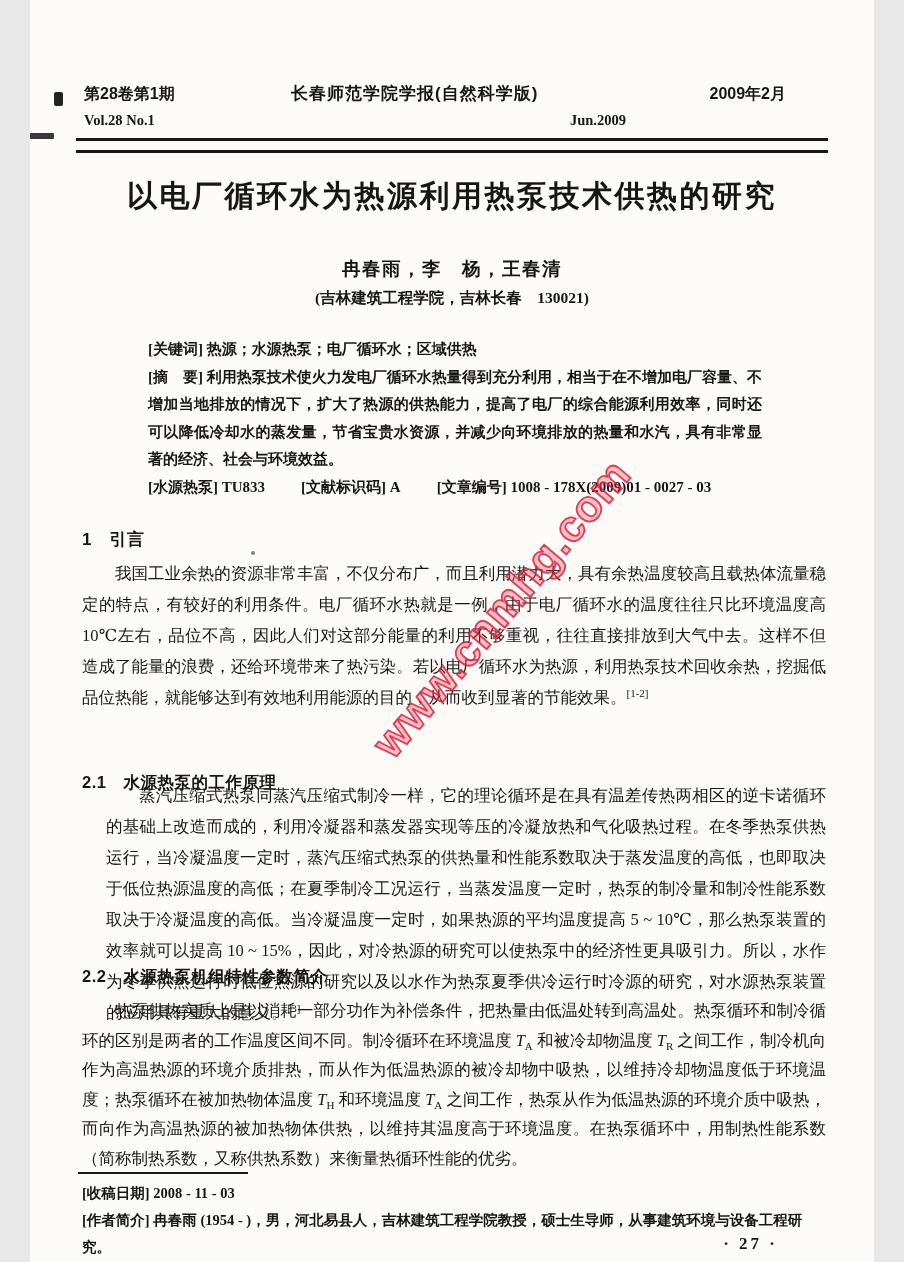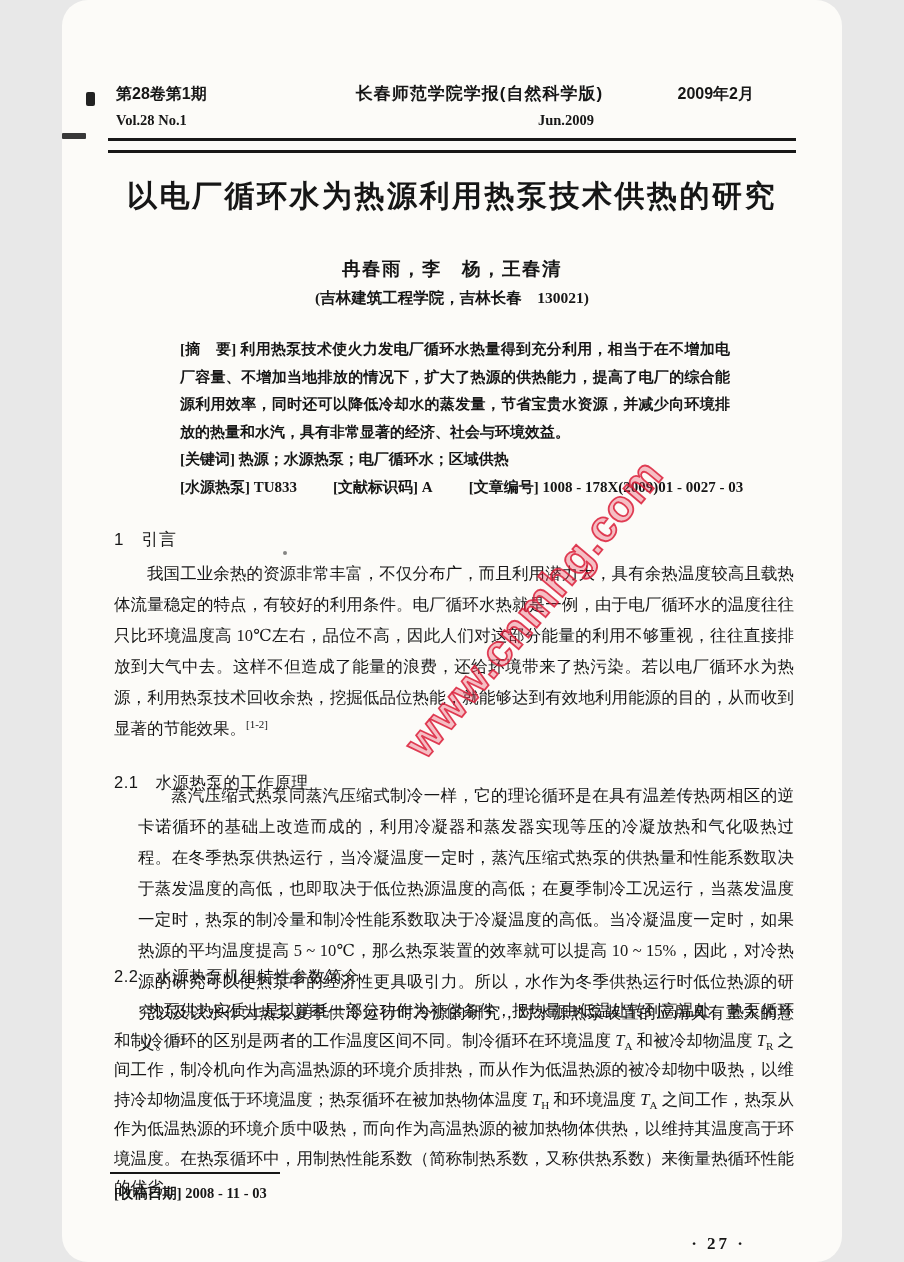--- a/index.html
+++ b/index.html
@@ -1,30 +1,29 @@
 <!DOCTYPE html>
 <html><head>
 <meta charset="utf-8">
 <style>
   html,body{margin:0;padding:0;background:#e8e8e8;}
   .page{
     position:relative;
-    width:780px;height:1262px;
+    width:844px;height:1262px;
     margin:0 auto;
     background:#fcfbf8;
     color:#161616;
     font-family:"Liberation Serif","DejaVu Serif",serif;
     overflow:hidden;
-    border-radius:26px;
   }
   
   .header{position:absolute;top:82px;left:46px;right:46px;}
   .hrow{display:grid;grid-template-columns:215px 1fr 160px;align-items:baseline;}
   .hrow .left{padding-left:8px;}
-  .hrow .center{text-align:center;}
+  .hrow .center{text-align:left;}
   .hrow .right{text-align:right;padding-right:42px;}
   .hrow.cn{font-size:16px;font-weight:700;font-family:"Liberation Sans","DejaVu Sans",sans-serif;}
   .hrow.cn .center{font-size:17px;letter-spacing:1px;}
   .hrow.en{margin-top:7px;font-size:14.5px;font-weight:600;}
   .double-rule{margin-top:9px;height:9px;border-top:3px solid #181818;border-bottom:3px solid #181818;}
   
   .title{position:absolute;top:176px;left:0;right:0;margin:0;text-align:center;
          font-size:30px;font-weight:700;letter-spacing:2.5px;
          font-family:"Liberation Sans","DejaVu Sans",sans-serif;}
   .authors{position:absolute;top:256px;left:0;right:0;text-align:center;
@@ -33,21 +32,21 @@
            font-size:15.5px;font-weight:600;}
   
   .meta{position:absolute;top:336px;left:118px;right:112px;
         font-size:15px;line-height:27.5px;font-weight:600;}
   .meta p{margin:0;text-align:justify;}
   .label{font-weight:700;}
   .class-row{display:flex;gap:36px;white-space:nowrap;}
   
   .sec-h{position:absolute;left:52px;margin:0;
          font-family:"Liberation Sans","DejaVu Sans",sans-serif;
-         font-weight:400;font-size:17px;letter-spacing:.5px;}
+         font-weight:700;font-size:17px;letter-spacing:.5px;}
   .para{position:absolute;left:52px;right:48px;margin:0;
         font-size:16.5px;line-height:31px;text-align:justify;text-indent:2em;}
   .para sup{font-size:11px;line-height:0;}
   .para sub{font-size:11px;line-height:0;}
   #sec1-h{top:528px;}
   #p1{top:558px;}
   #sec2-h{top:712px;}
   #sec21-h{top:752px;font-size:16.5px;margin-top:20px;}
   #p21{top:780px;margin-left:24px;}
   #sec22-h{top:966px;font-size:16.5px;}
@@ -90,42 +89,43 @@
       <span class="right">Jun.2009</span>
     </div>
     <div class="double-rule"></div>
   </div>
 
   <h1 class="title">以电厂循环水为热源利用热泵技术供热的研究</h1>
   <div class="authors">冉春雨，李　杨，王春清</div>
   <div class="affiliation">(吉林建筑工程学院，吉林长春　130021)</div>
 
   <div class="meta">
+    <p><span class="label">[关键词]</span><span> 热源；水源热泵；电厂循环水；区域供热</span></p>
     <p><span class="label">[摘　要]</span><span> 利用热泵技术使火力发电厂循环水热量得到充分利用，相当于在不增加电厂容量、不增加当地排放的情况下，扩大了热源的供热能力，提高了电厂的综合能源利用效率，同时还可以降低冷却水的蒸发量，节省宝贵水资源，并减少向环境排放的热量和水汽，具有非常显著的经济、社会与环境效益。</span></p>
-    <p><span class="label">[关键词]</span><span> 热源；水源热泵；电厂循环水；区域供热</span></p>
     <p class="class-row">
       <span><span class="label">[水源热泵]</span> <span>TU833</span></span>
       <span><span class="label">[文献标识码]</span> <span>A</span></span>
       <span><span class="label">[文章编号]</span> <span>1008 - 178X(2009)01 - 0027 - 03</span></span>
     </p>
   </div>
 
   <h2 class="sec-h" id="sec1-h">1　引言</h2>
   <p class="para" id="p1">我国工业余热的资源非常丰富，不仅分布广，而且利用潜力大，具有余热温度较高且载热体流量稳定的特点，有较好的利用条件。电厂循环水热就是一例，由于电厂循环水的温度往往只比环境温度高 10℃左右，品位不高，因此人们对这部分能量的利用不够重视，往往直接排放到大气中去。这样不但造成了能量的浪费，还给环境带来了热污染。若以电厂循环水为热源，利用热泵技术回收余热，挖掘低品位热能，就能够达到有效地利用能源的目的，从而收到显著的节能效果。<sup>[1-2]</sup></p>
 
   <h3 class="sec-h" id="sec21-h">2.1　水源热泵的工作原理</h3>
   <p class="para" id="p21">蒸汽压缩式热泵同蒸汽压缩式制冷一样，它的理论循环是在具有温差传热两相区的逆卡诺循环的基础上改造而成的，利用冷凝器和蒸发器实现等压的冷凝放热和气化吸热过程。在冬季热泵供热运行，当冷凝温度一定时，蒸汽压缩式热泵的供热量和性能系数取决于蒸发温度的高低，也即取决于低位热源温度的高低；在夏季制冷工况运行，当蒸发温度一定时，热泵的制冷量和制冷性能系数取决于冷凝温度的高低。当冷凝温度一定时，如果热源的平均温度提高 5 ~ 10℃，那么热泵装置的效率就可以提高 10 ~ 15%，因此，对冷热源的研究可以使热泵中的经济性更具吸引力。所以，水作为冬季供热运行时低位热源的研究以及以水作为热泵夏季供冷运行时冷源的研究，对水源热泵装置的应用具有重大的意义。<sup>[3]</sup></p>
   <h3 class="sec-h" id="sec22-h">2.2　水源热泵机组特性参数简介</h3>
   <p class="para" id="p22">热泵供热实质上是以消耗一部分功作为补偿条件，把热量由低温处转到高温处。热泵循环和制冷循环的区别是两者的工作温度区间不同。制冷循环在环境温度 <i>T</i><sub>A</sub> 和被冷却物温度 <i>T</i><sub>R</sub> 之间工作，制冷机向作为高温热源的环境介质排热，而从作为低温热源的被冷却物中吸热，以维持冷却物温度低于环境温度；热泵循环在被加热物体温度 <i>T</i><sub>H</sub> 和环境温度 <i>T</i><sub>A</sub> 之间工作，热泵从作为低温热源的环境介质中吸热，而向作为高温热源的被加热物体供热，以维持其温度高于环境温度。在热泵循环中，用制热性能系数（简称制热系数，又称供热系数）来衡量热循环性能的优劣。</p>
 
   <div class="watermark">www.cnmhg.com</div>
 
   <div class="footnote-rule"></div>
   <div class="footnote">
     <p><span class="label">[收稿日期]</span><span> 2008 - 11 - 03</span></p>
+    <p><span class="label">[作者简介]</span><span> 冉春雨 (1954 - )，男，河北易县人，吉林建筑工程学院教授，硕士生导师，从事建筑环境与设备工程研究。</span></p>
   </div>
 
   <div class="page-number">· 27 ·</div>
 
   <div class="speck a"></div>
   <div class="speck b"></div>
   <div class="speck c"></div>
 
 </div>
 

